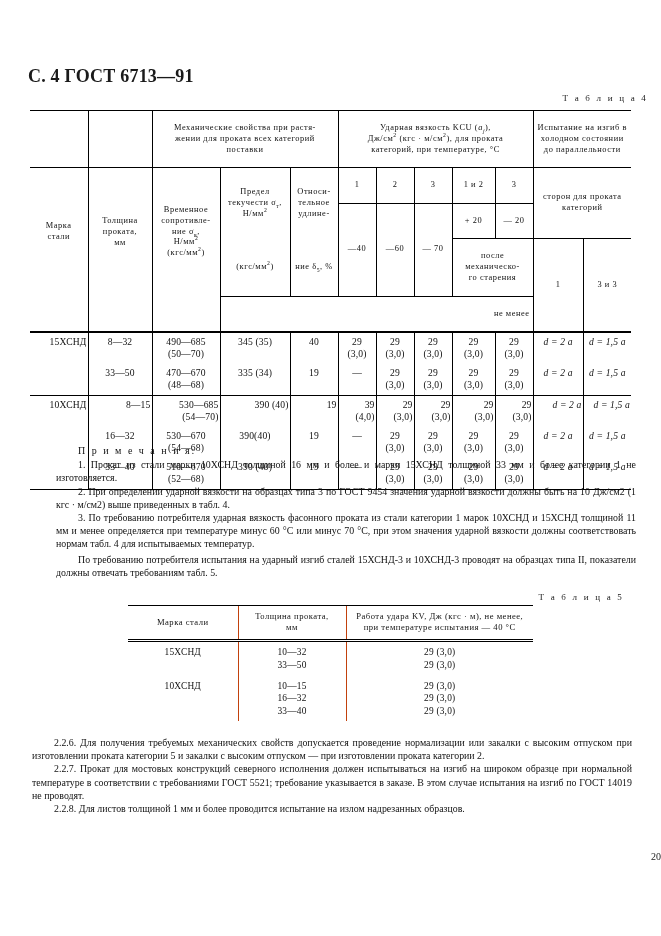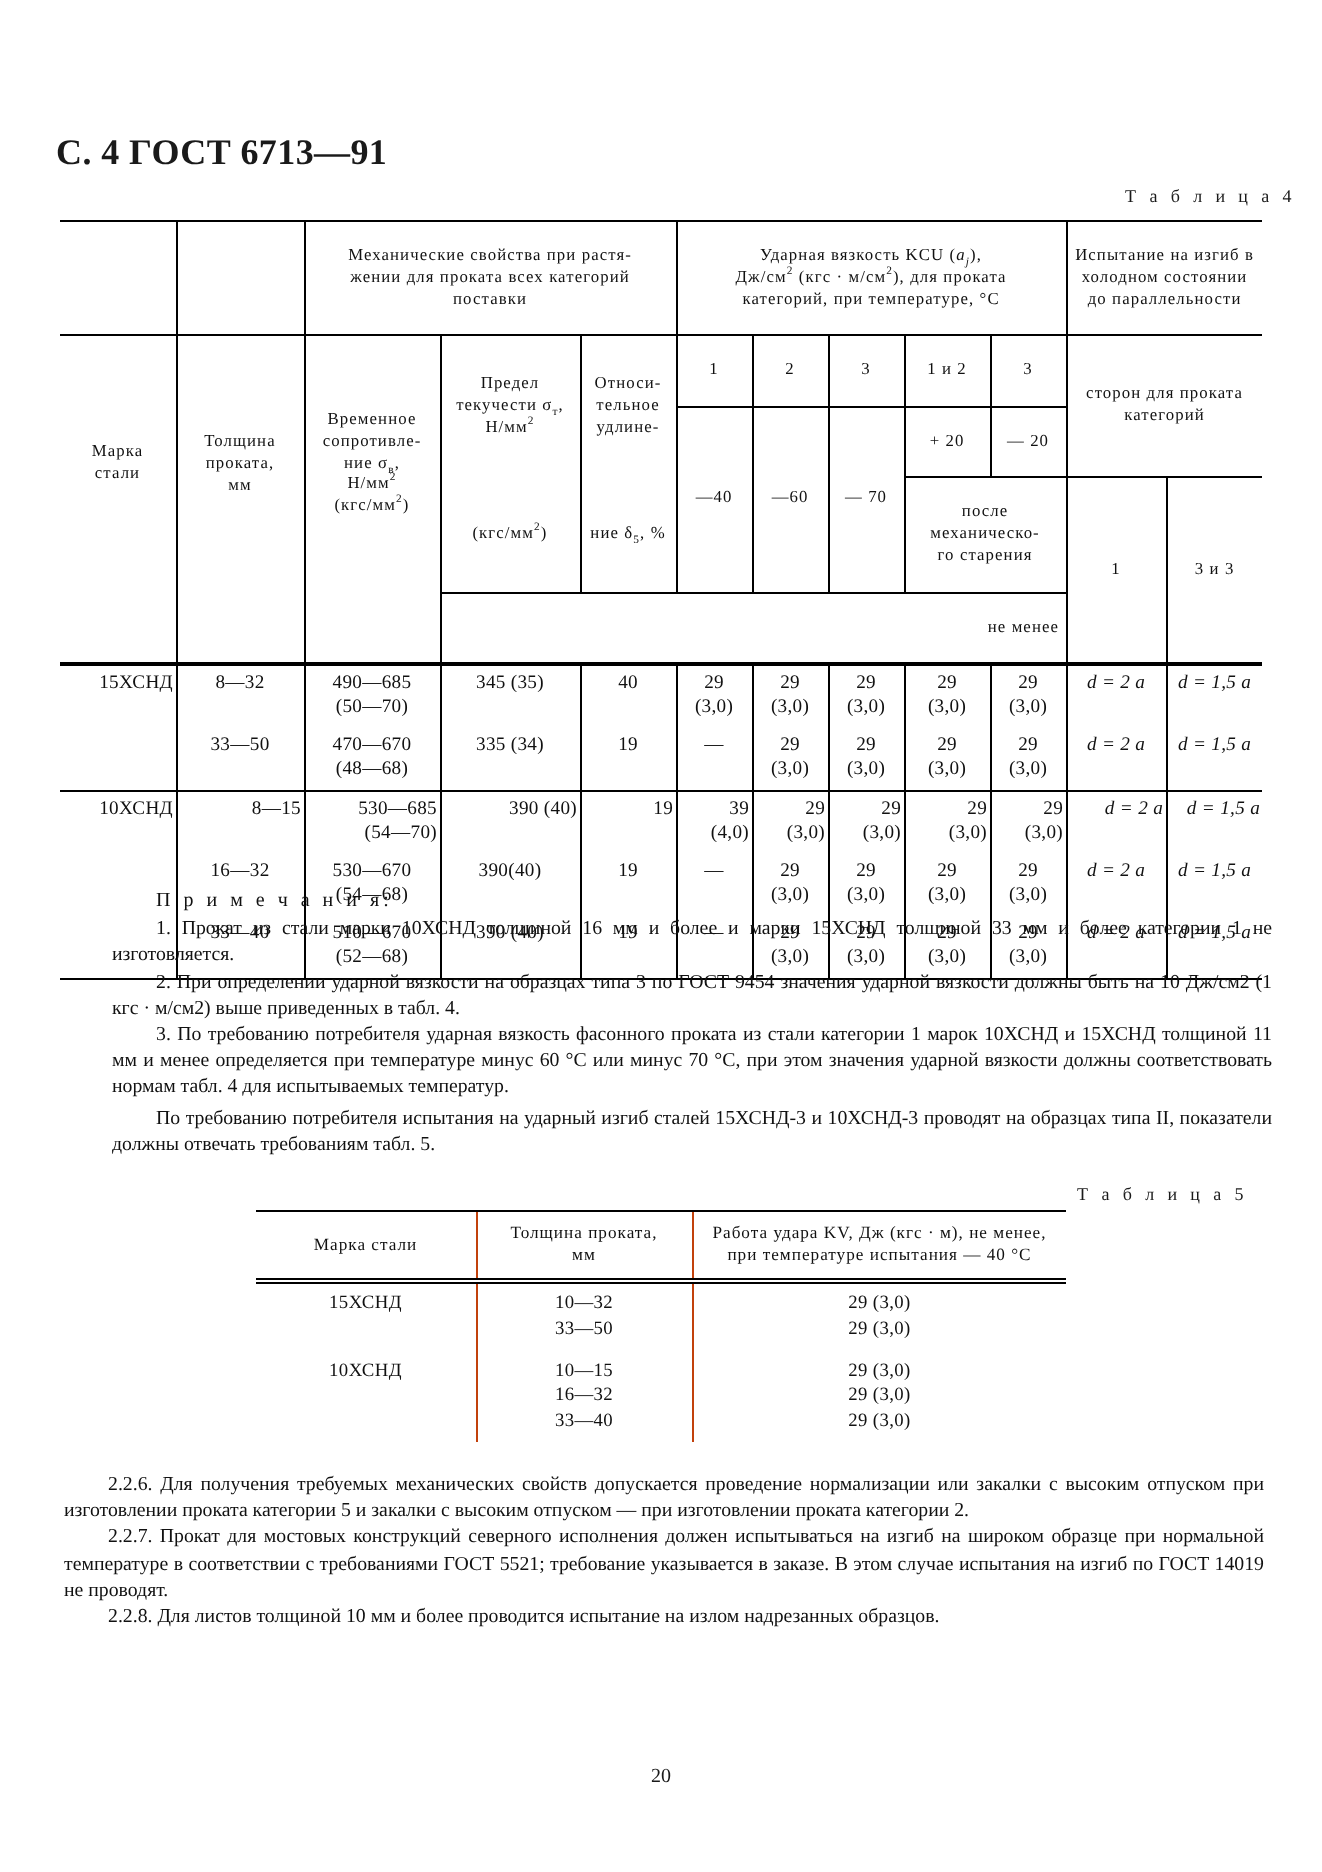--- a/index.html
+++ b/index.html
@@ -134,23 +134,22 @@
     margin-bottom: 1px;
   }
   #para-consumer { left: 56px; top: 553px; width: 580px; }
   #bottom-prose { left: 32px; top: 736px; width: 600px; }
 
   .pagenum {
     position: absolute;
     left: 0;
     top: 851px;
     width: 661px;
-    text-align: center;
+    text-align: right;
     font-size: 10px;
-    margin-top: 32px;
   }
 
   sup { font-size: 0.68em; vertical-align: super; line-height: 0; }
   sub { font-size: 0.68em; vertical-align: sub; line-height: 0; }
 </style>
 </head>
 <body>
 
 <div class="page">
 
@@ -336,18 +335,18 @@
         <td>10ХСНД</td>
         <td class="vl">10—15<br>16—32<br>33—40</td>
         <td class="vl">29 (3,0)<br>29 (3,0)<br>29 (3,0)</td>
       </tr>
     </tbody>
   </table>
 
   <div class="prose" id="bottom-prose">
     <p class="indent">2.2.6. Для получения требуемых механических свойств допускается проведение нормализации или закалки с высоким отпуском при изготовлении проката категории 5 и закалки с высоким отпуском — при изготовлении проката категории 2.</p>
     <p class="indent">2.2.7. Прокат для мостовых конструкций северного исполнения должен испытываться на изгиб на широком образце при нормальной температуре в соответствии с требованиями ГОСТ 5521; требование указывается в заказе. В этом случае испытания на изгиб по ГОСТ 14019 не проводят.</p>
-    <p class="indent">2.2.8. Для листов толщиной  10 мм и более проводится испытание на излом надрезанных образцов.</p>
+    <p class="indent">2.2.8. Для листов толщиной  1 мм и более проводится испытание на излом надрезанных образцов.</p>
   </div>
 
   <div class="pagenum">20</div>
 
 </div>
 
 </body></html>

